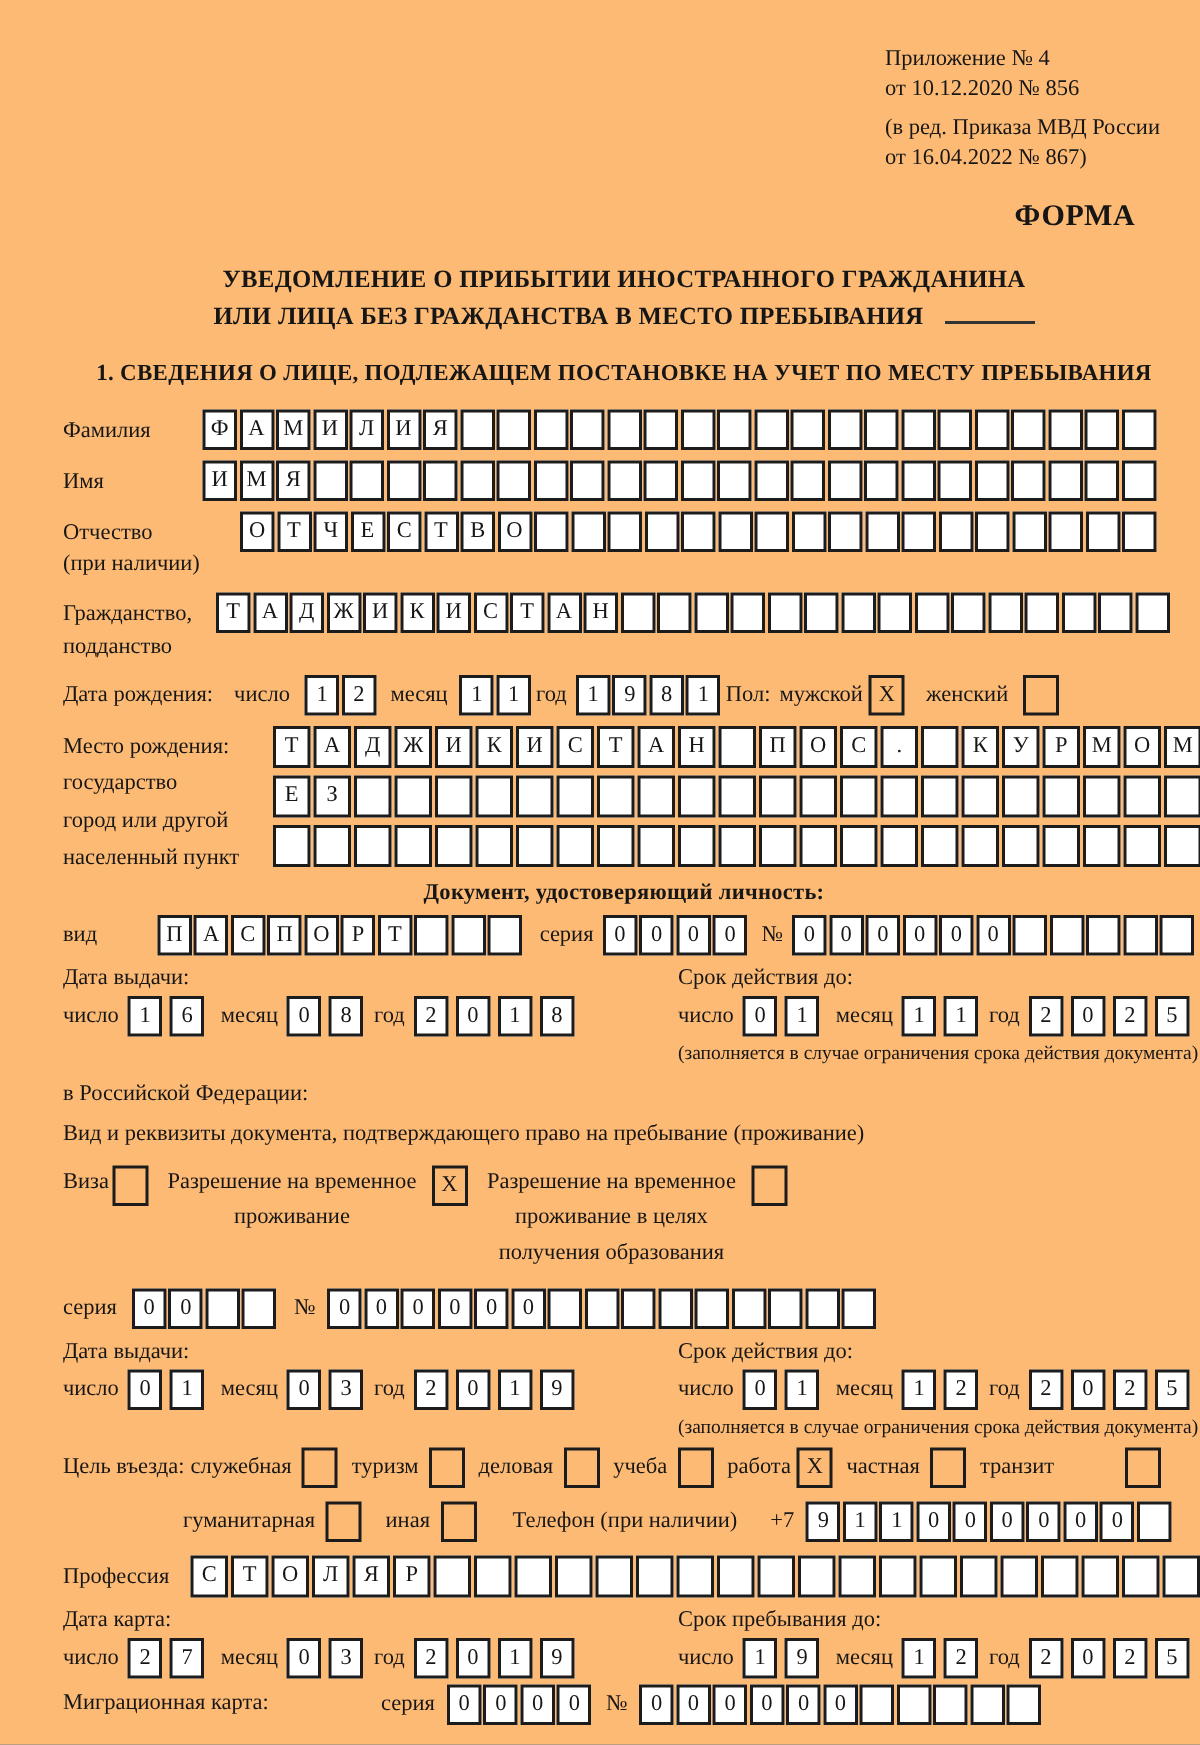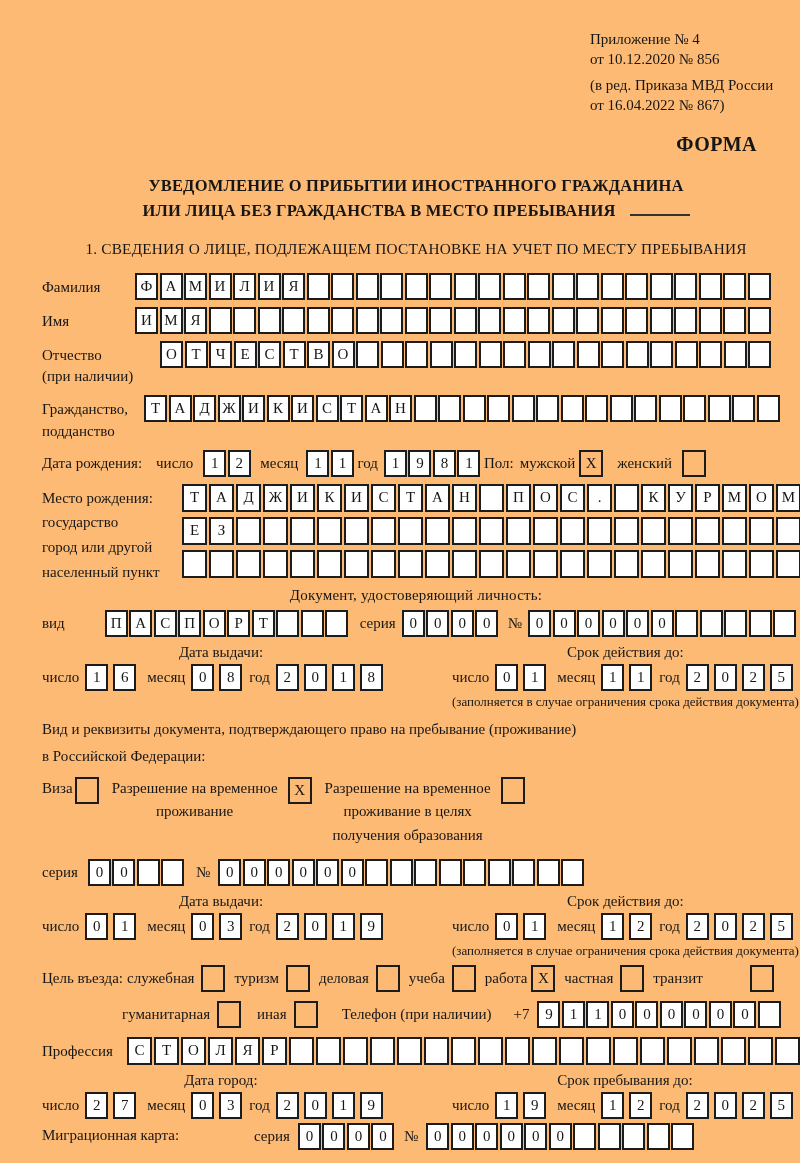--- a/index.html
+++ b/index.html
@@ -7,38 +7,38 @@
     width:800px;height:1163px;margin:0 auto;background:#fdba74;color:#161616;
     font-family:"Liberation Serif","DejaVu Serif",serif;font-size:15px;
     box-sizing:border-box;padding:30px 10px 0 42px;overflow:hidden;position:relative;
   }
   
   .annex{margin-left:548px;line-height:1.3;font-size:15px;}
   .annex-gap{height:7px;}
   .forma{margin-top:18px;text-align:right;padding-right:33px;font-weight:bold;font-size:20px;letter-spacing:.5px;}
   .title{margin-top:18px;text-align:center;font-weight:bold;font-size:16.5px;line-height:1.5;letter-spacing:.2px;}
   .title-underline{display:inline-block;width:60px;height:13px;border-bottom:2.5px solid #333;margin-left:14px;}
-  .sec-heading{margin:16px 0 15px;text-align:center;font-weight:normal;font-size:15.3px;letter-spacing:.2px;}
+  .sec-heading{margin:16px 0 15px;text-align:center;font-weight:bold;font-size:15.3px;letter-spacing:.2px;}
   
   .frow{display:flex;align-items:flex-start;margin-bottom:7px;}
   .flabel{flex:none;line-height:1.45;padding-top:4px;}
   .w93{width:93px}.w102{width:102px}.w118{width:118px}.w140{width:140px}.w85{width:85px}.w150{width:150px}
   .cells{display:flex;flex-wrap:nowrap;}
   .cell{box-sizing:border-box;flex:none;width:23px;height:27px;border:2px solid #1c1c1c;margin-right:1.5px;
         display:flex;align-items:center;justify-content:center;font-size:15px;background:#fff;}
   .wide .cell{width:25px;height:28px;margin-right:2px;}
   .stack .cells{margin-bottom:5px;}
   .word{margin:0 6px 0 0;white-space:nowrap;}
   .checkbox{box-sizing:border-box;flex:none;width:24px;height:27px;border:2px solid #1c1c1c;
         display:inline-flex;align-items:center;justify-content:center;font-size:15px;}
   
   .datecols{display:flex;margin-bottom:6px;margin-top:2px;}
   .dc1{width:358px;flex:none;}
   .dc2{margin-left:52px;flex:none;}
-  .dc-head{text-align:center;margin-bottom:3px;}
+  .dc-head{margin-bottom:3px;}
   .dc-row{display:flex;align-items:center;}
   .dc-row .cells .cell{margin-right:5px;}
   .fill-note{font-size:13px;margin-top:3px;text-align:center;white-space:nowrap;}
   .para{line-height:1.85;}
   
   .opts{display:flex;align-items:flex-start;margin:6px 0 12px;}
   .opt{display:flex;align-items:flex-start;margin-right:13px;}
   .opt-lines{text-align:center;line-height:1.55;margin-right:10px;}
   
   .purposes{display:flex;align-items:center;margin-bottom:9px;flex-wrap:nowrap;}
@@ -397,22 +397,22 @@
             <span class="cell">0</span>
             <span class="cell">2</span>
             <span class="cell">5</span>
           </span>
       </div>
       <div class="fill-note">(заполняется в случае ограничения срока действия документа)</div>
     </div>
   </div>
 
   <div class="para">
+    <div>в Российской Федерации:</div>
     <div>Вид и реквизиты документа, подтверждающего право на пребывание (проживание)</div>
-    <div>в Российской Федерации:</div>
   </div>
 
   <div class="opts">
     <div class="opt">
       <span class="opt-lines" style="margin-right:2px;">Виза</span>
       <span class="checkbox"></span>
     </div>
     <div class="opt">
       <span class="opt-lines">
         <div>Разрешение на временное</div>
@@ -589,21 +589,21 @@
         <span class="cell"></span>
         <span class="cell"></span>
         <span class="cell"></span>
         <span class="cell"></span>
         <span class="cell"></span>
       </div>
   </div>
 
   <div class="datecols" style="margin-bottom:4px;">
     <div class="dc1">
-      <div class="dc-head">Дата город:</div>
+      <div class="dc-head">Дата карта:</div>
       <div class="dc-row">
         <span class="word">число</span>
         <span class="cells">
             <span class="cell">2</span>
             <span class="cell">7</span>
           </span>
         <span class="word" style="margin-left:6px;">месяц</span>
         <span class="cells">
             <span class="cell">0</span>
             <span class="cell">3</span>

